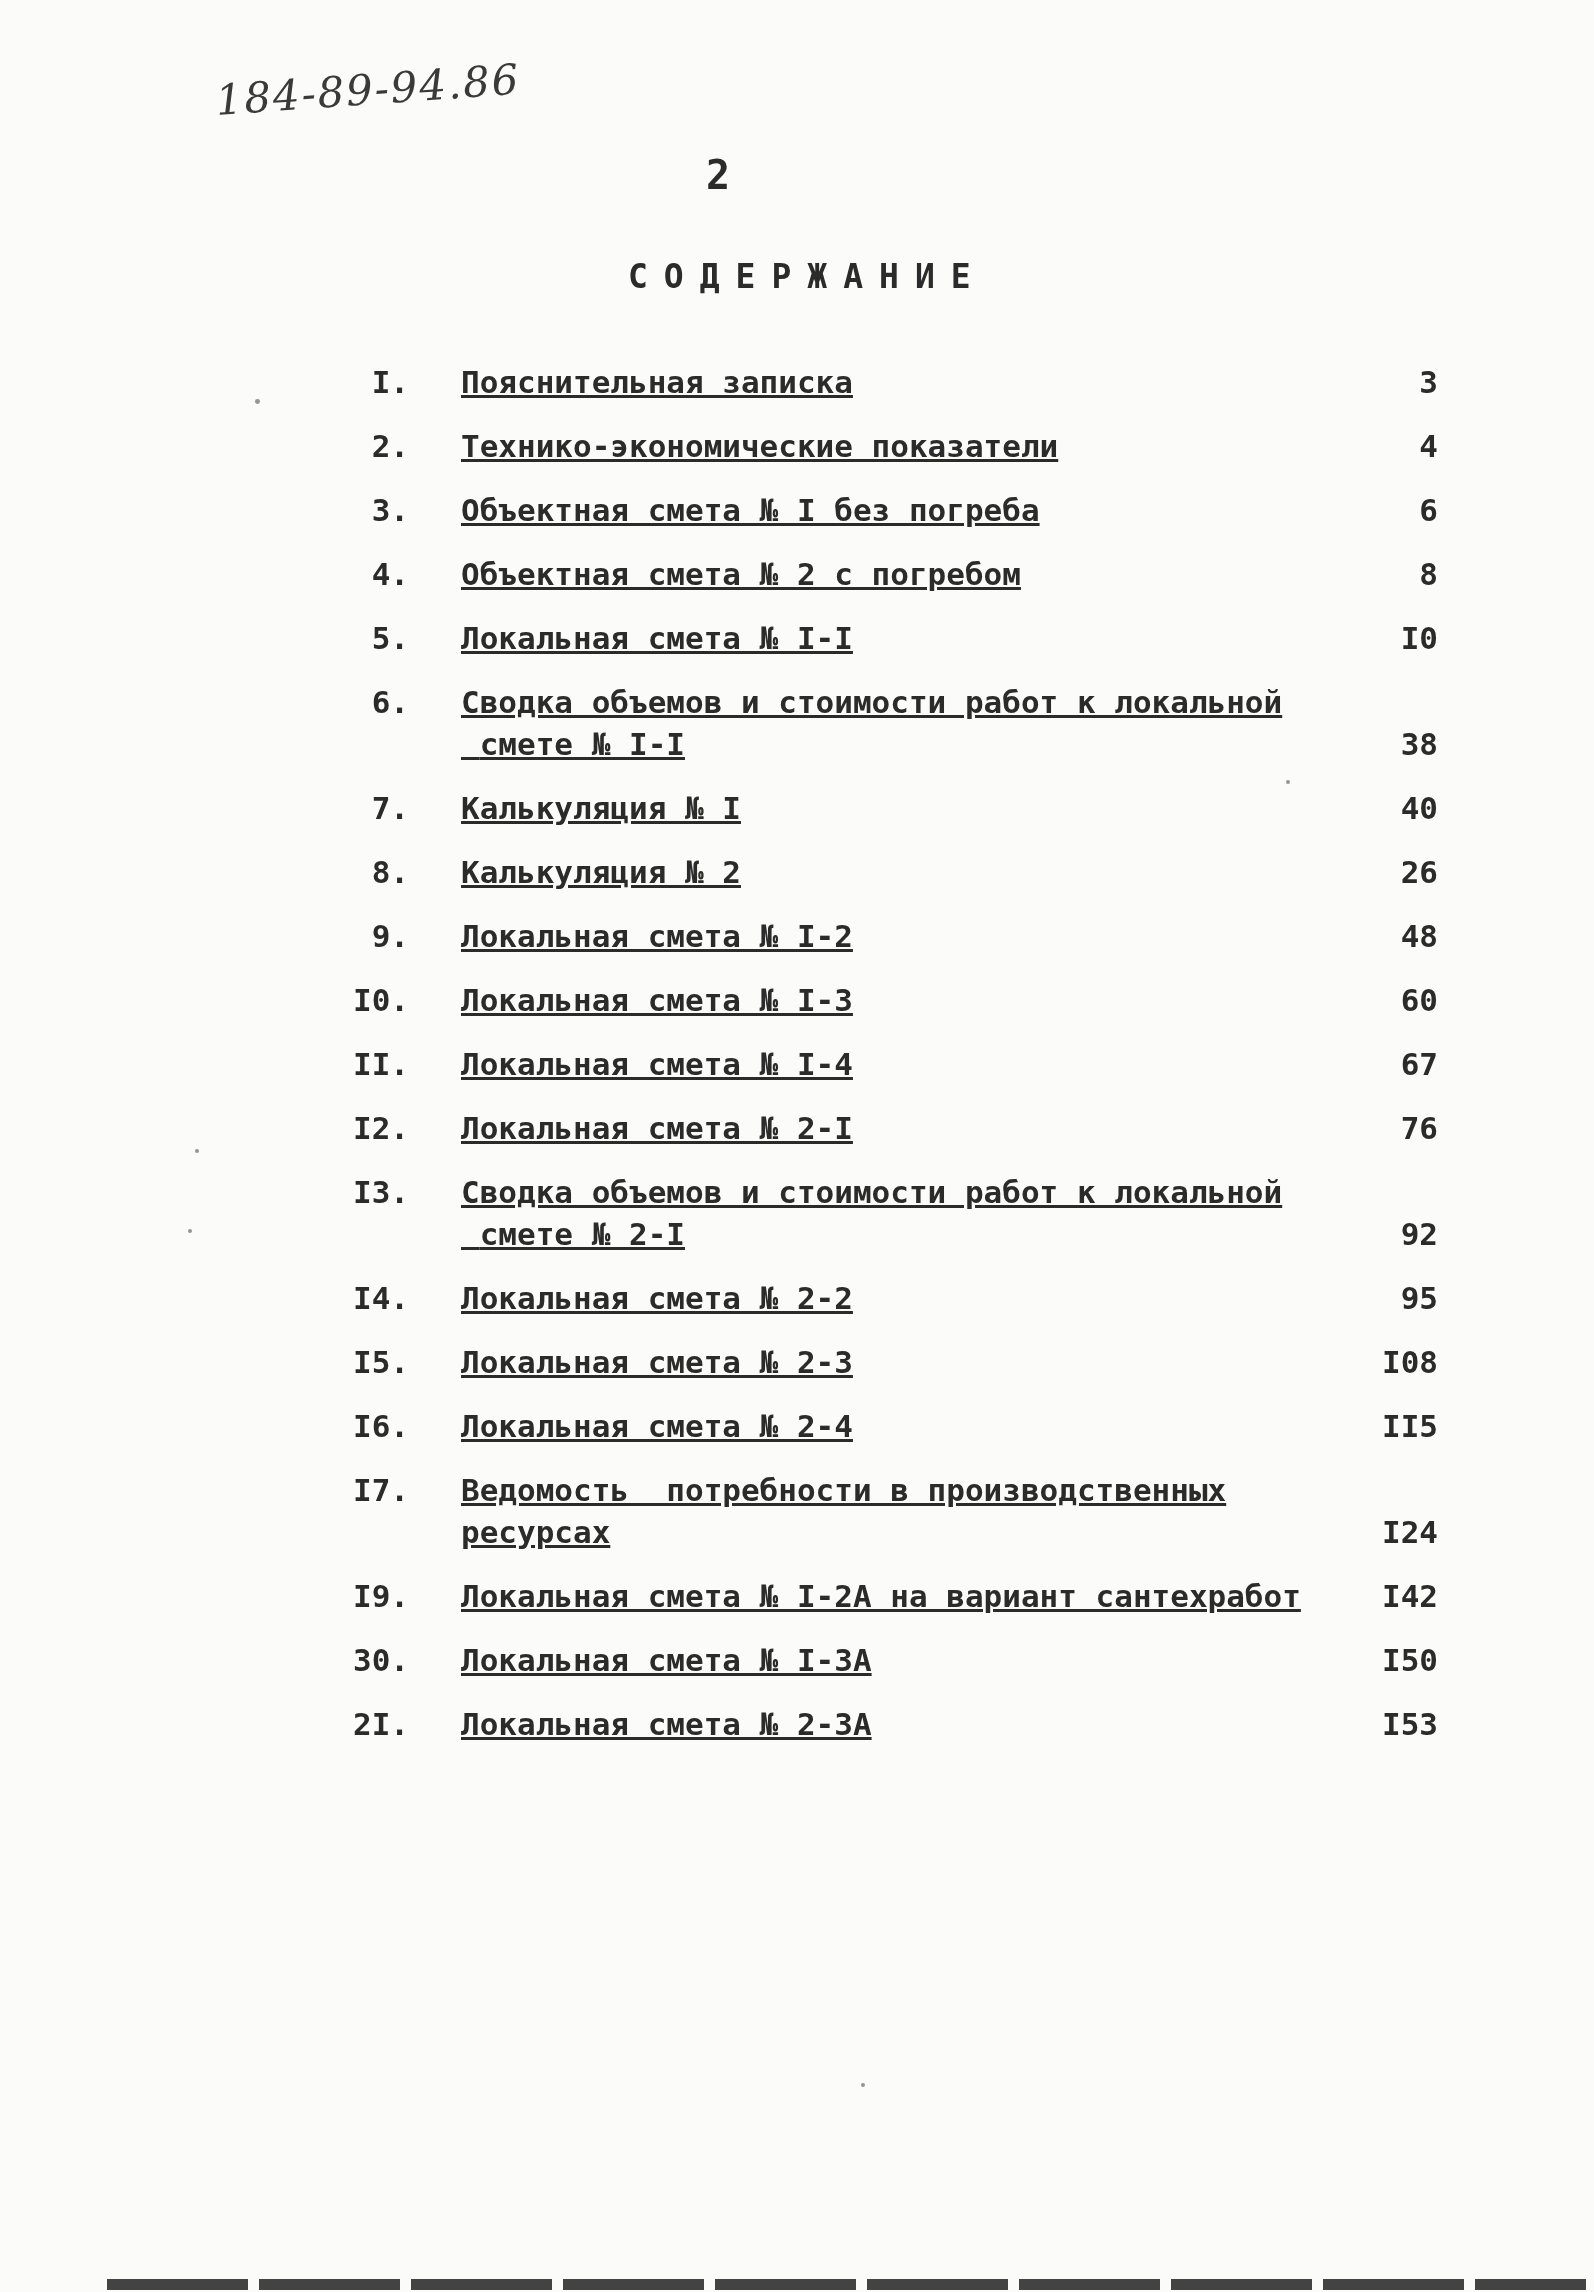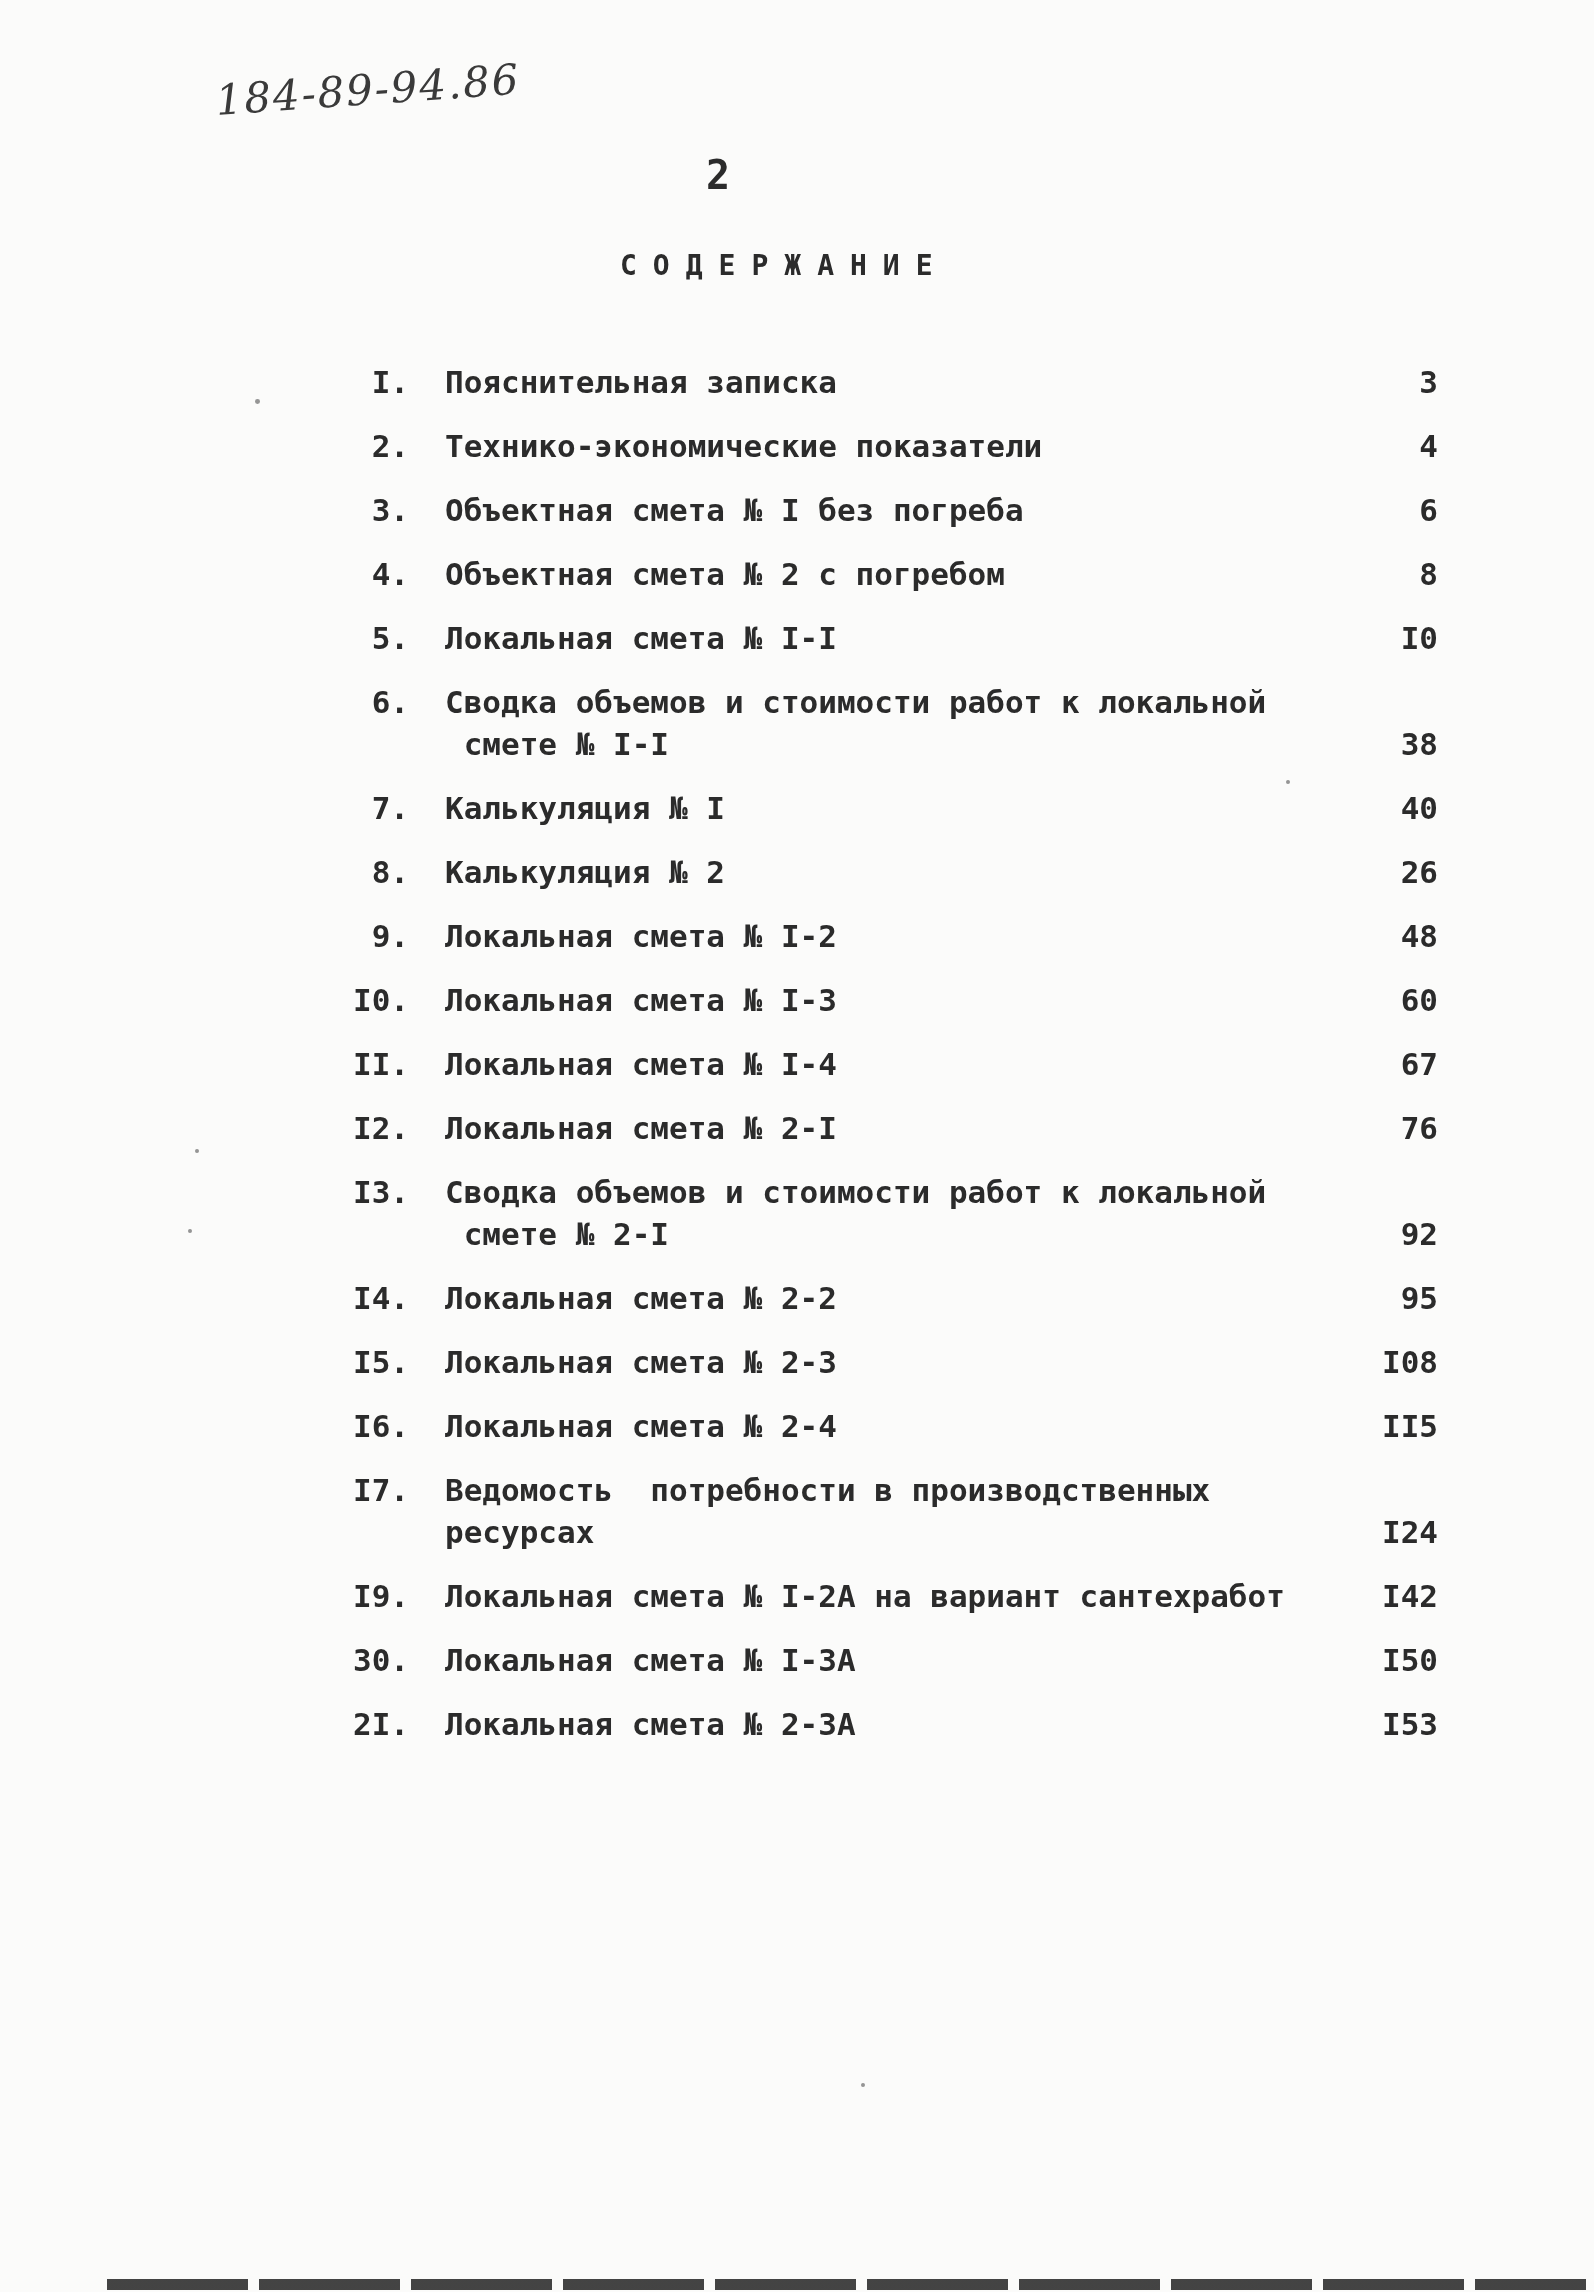--- a/index.html
+++ b/index.html
@@ -39,22 +39,22 @@
     top: 152px;
     font-size: 40px;
     font-weight: bold;
   }
 
   
   .toc-title {
     position: absolute;
     left: 620px;
     top: 249px;
-    margin: 0;
-    font-size: 28px;
+    margin: 8px;
+    font-size: 33px;
     font-weight: bold;
     letter-spacing: 16px;
     white-space: nowrap;
   }
 
   
   .toc {
     position: absolute;
     left: 335px;
     top: 361px;
@@ -70,23 +70,24 @@
     margin-bottom: 22px;
   }
   .toc-row .num {
     width: 74px;
     text-align: right;
     align-self: flex-start;
     flex: 0 0 auto;
   }
   .toc-row .label {
     width: 866px;
-    margin-left: 36px;
+    margin-left: 52px;
     white-space: pre-wrap;
     flex: 0 0 auto;
+    text-decoration: underline;
   }
   .toc-row .pg {
     flex: 1 1 auto;
     text-align: right;
     align-self: flex-end;
   }
 
   
   .scan-strip {
     position: absolute;

